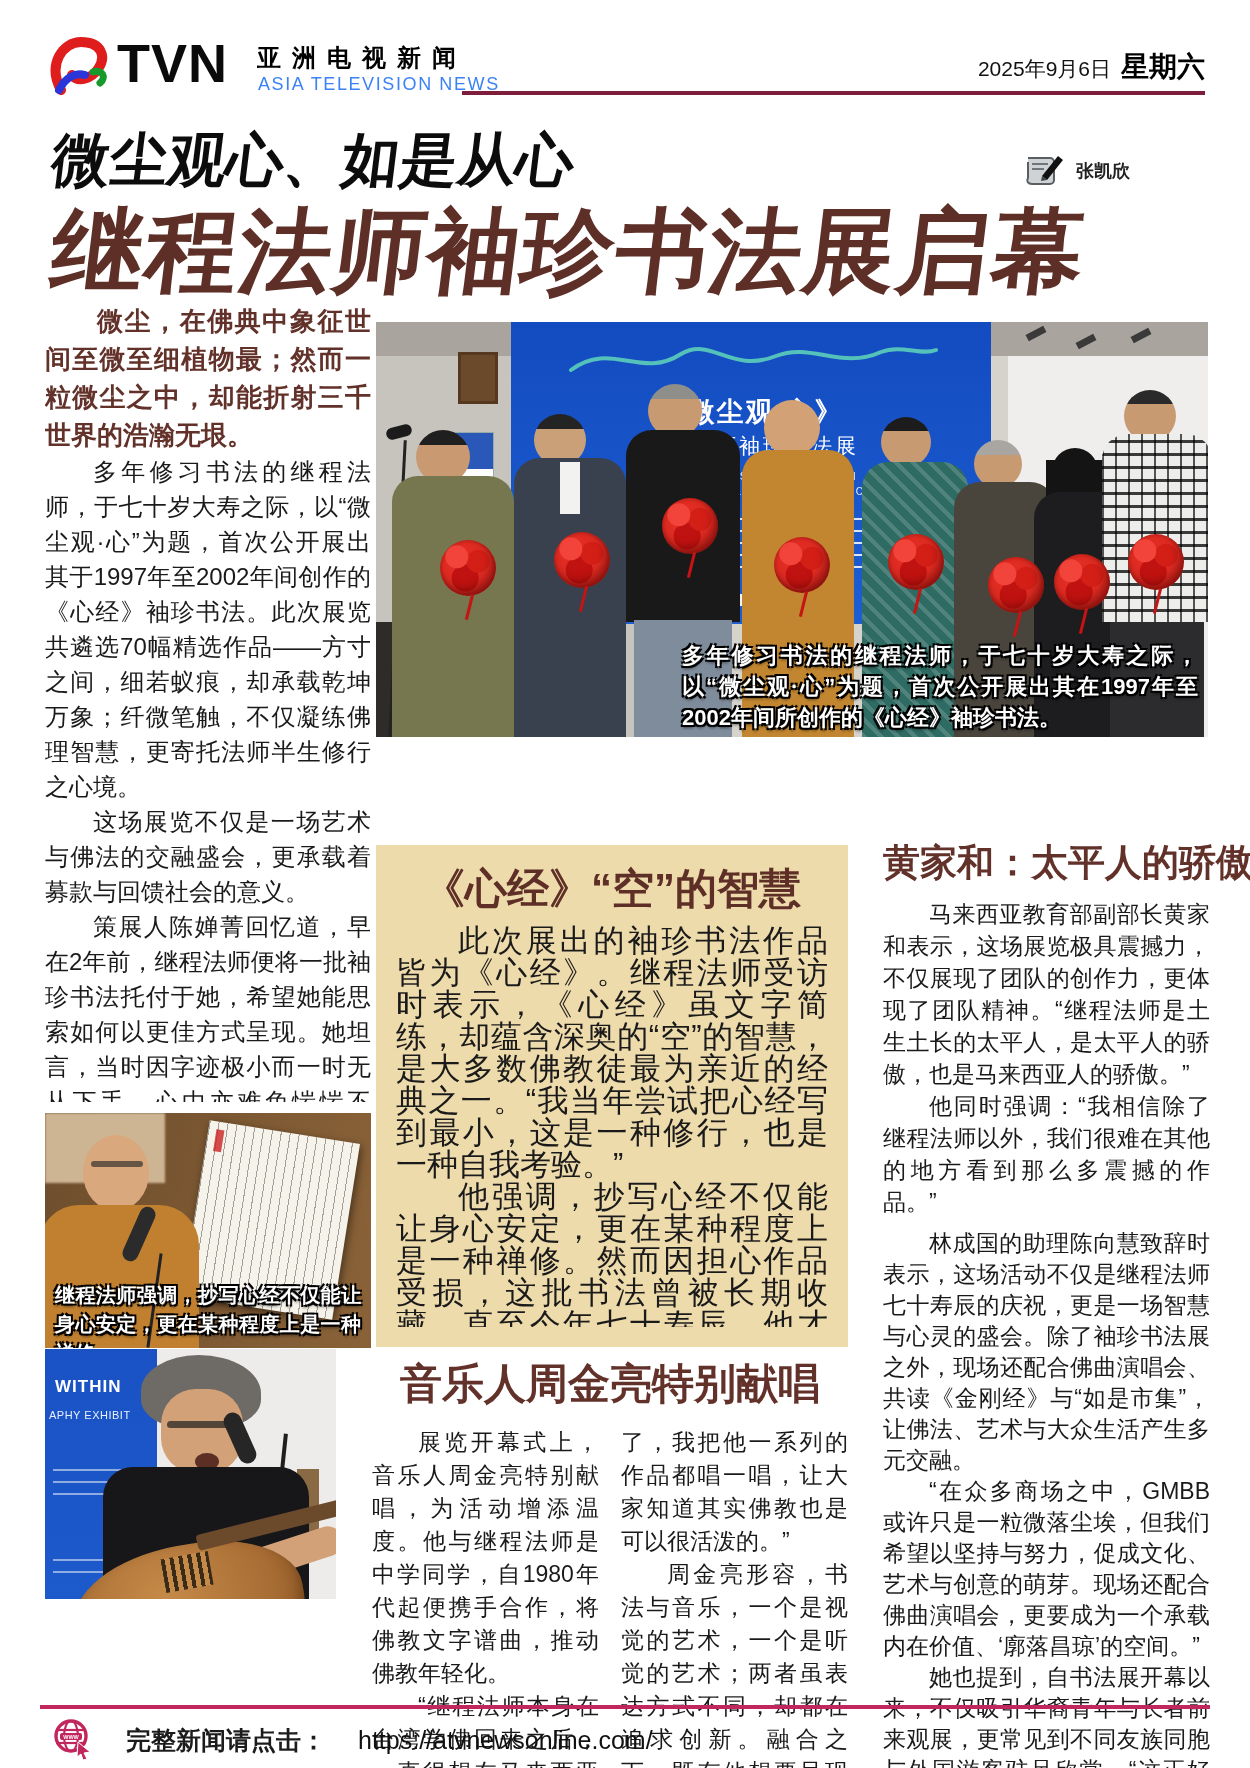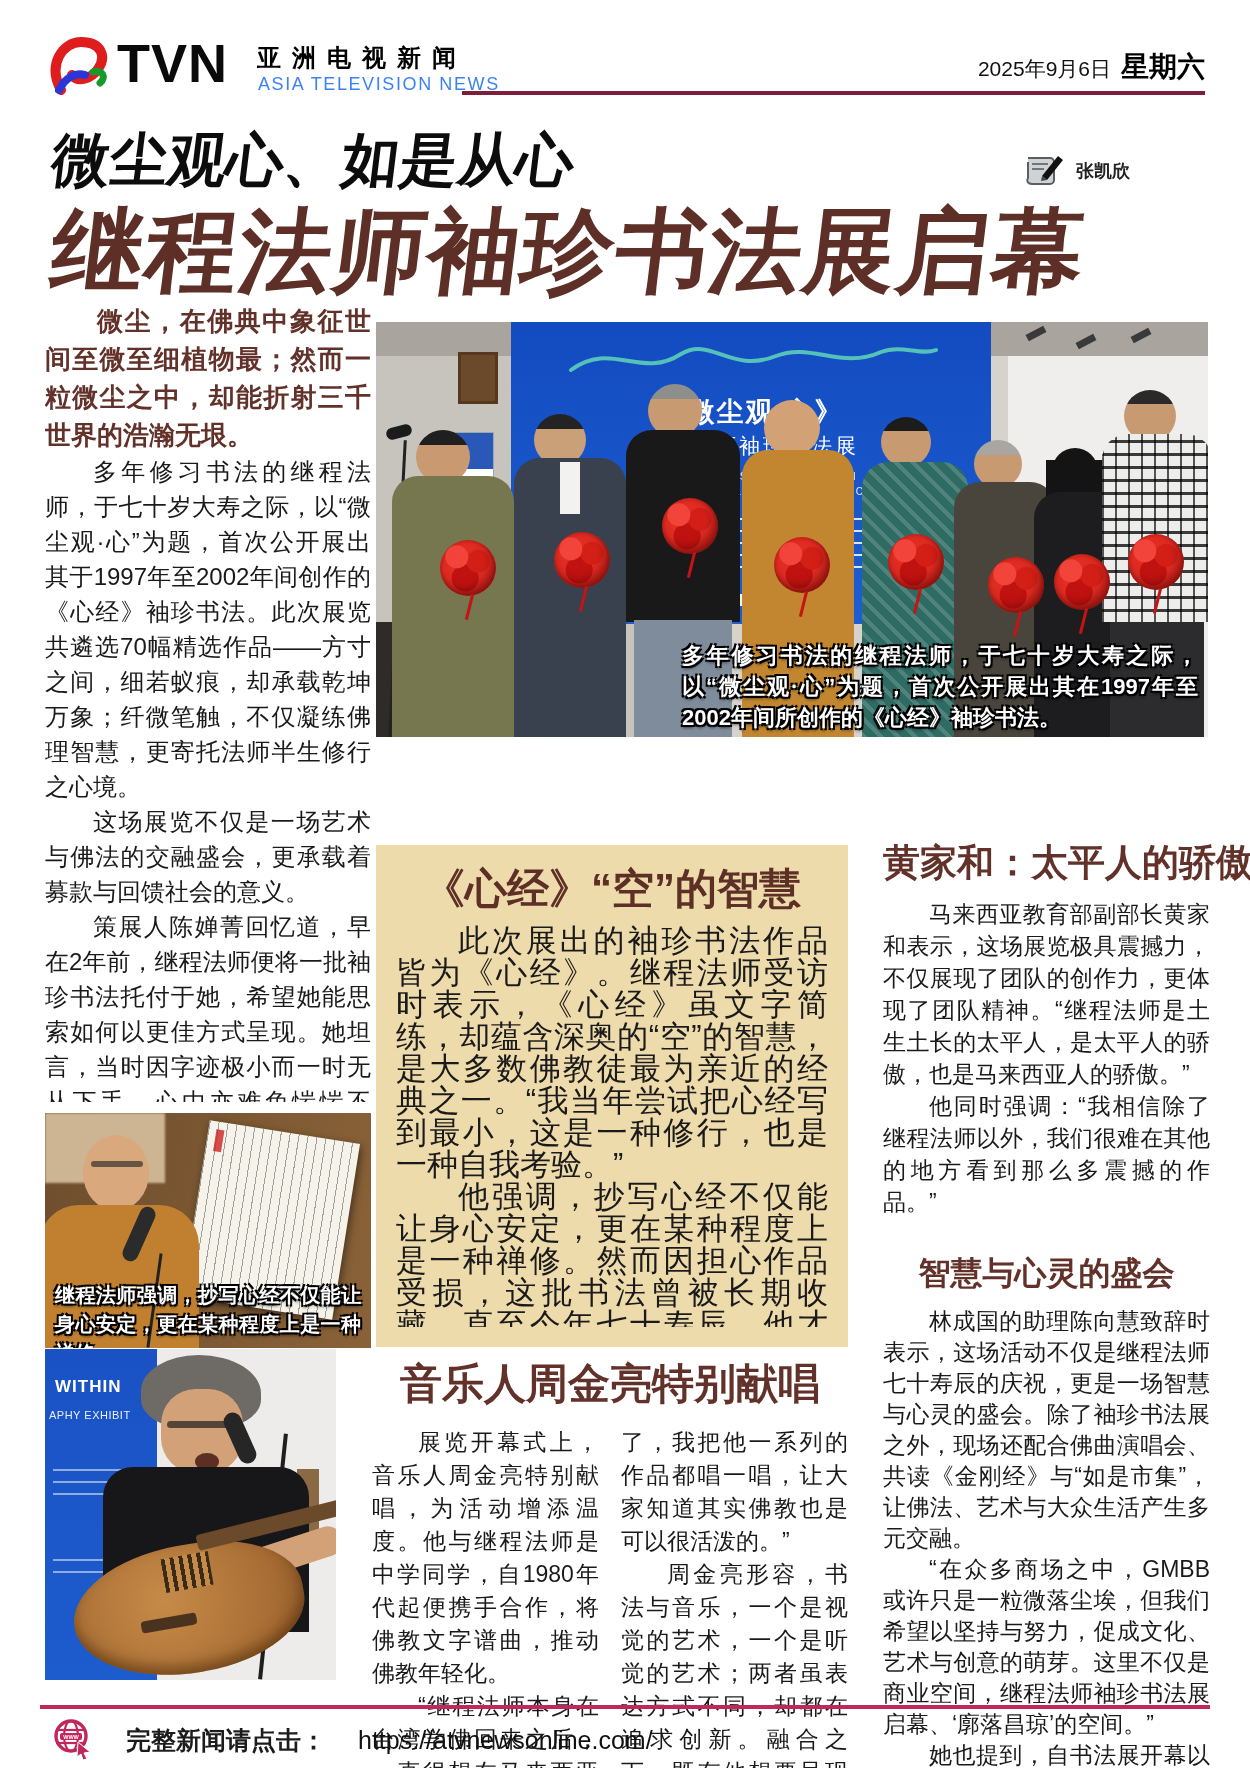--- a/index.html
+++ b/index.html
@@ -165,42 +165,41 @@
 
     </div>
   </div>
 
   <div class="abs" style="left:883px;top:838px;width:327px;">
     <div class="sec-title" style="font-size:37px;white-space:nowrap;">黄家和：太平人的骄傲</div>
     <div class="just" style="margin-top:10px;font-size:23px;line-height:32px;">
       <p>马来西亚教育部副部长黄家和表示，这场展览极具震撼力，不仅展现了团队的创作力，更体现了团队精神。“继程法师是土生土长的太平人，是太平人的骄傲，也是马来西亚人的骄傲。”</p>
       <p>他同时强调：“我相信除了继程法师以外，我们很难在其他的地方看到那么多震撼的作品。”</p>
     </div>
-    <div class="sec-title" style="margin-top:34px;font-size:32px;text-align:center;">智慧与心灵的盛会</div>
     <div class="just" style="margin-top:10px;font-size:23px;line-height:31px;">
       <p>林成国的助理陈向慧致辞时表示，这场活动不仅是继程法师七十寿辰的庆祝，更是一场智慧与心灵的盛会。除了袖珍书法展之外，现场还配合佛曲演唱会、共读《金刚经》与“如是市集”，让佛法、艺术与大众生活产生多元交融。</p>
-      <p>“在众多商场之中，GMBB或许只是一粒微落尘埃，但我们希望以坚持与努力，促成文化、艺术与创意的萌芽。这里不仅是商业空间，继程法师袖珍书法展启幕、‘廓落昌琼’的空间。”</p>
+      <p>“在众多商场之中，GMBB或许只是一粒微落尘埃，但我们希望以坚持与努力，促成文化、艺术与创意的萌芽。现场还配合佛曲演唱会，更要成为一个承载内在价值、‘廓落昌琼’的空间。”</p>
       <p>她也提到，自书法展开幕以来，不仅吸引华裔青年与长者前来观展，更常见到不同友族同胞与外国游客驻足欣赏，“这正好呼应了老板的理念——海纳百川。”</p>
     </div>
   </div>
 
   <div class="abs photo" style="left:45px;top:1113px;width:326px;height:235px;background:linear-gradient(100deg,#6e4e2d,#8a6238);">
     <div class="abs" style="left:0;top:0;width:120px;height:70px;background:#cdb492;filter:blur(1px);"></div>
     <div class="abs" style="left:150px;top:18px;width:152px;height:178px;background:#f6f3ea;transform:rotate(9deg);box-shadow:2px 3px 8px rgba(0,0,0,.5);background-image:repeating-linear-gradient(90deg,rgba(90,90,90,.55) 0 1px,rgba(0,0,0,0) 1px 9px);">
       <div class="abs" style="left:8px;top:8px;width:8px;height:22px;background:#c22;opacity:.8;"></div>
     </div>
     <div class="abs" style="left:38px;top:22px;width:66px;height:76px;border-radius:50%;background:#d9a87c;"></div>
     <div class="abs" style="left:46px;top:48px;width:52px;height:6px;border-radius:3px;background:rgba(40,40,40,.65);"></div>
     <div class="abs" style="left:-6px;top:92px;width:160px;height:143px;border-radius:40px 40px 0 0;background:#c08030;"></div>
     <div class="abs" style="left:86px;top:92px;width:16px;height:58px;border-radius:8px;background:#2b2b2b;transform:rotate(24deg);"></div>
     <div class="abs" style="left:108px;top:140px;width:3px;height:95px;background:#222;transform:rotate(8deg);"></div>
     <div class="abs cap just" style="left:10px;top:168px;width:306px;font-size:20px;line-height:29px;text-indent:0;">继程法师强调，抄写心经不仅能让身心安定，更在某种程度上是一种禅修。</div>
   </div>
 
-  <div class="abs photo" style="left:45px;top:1349px;width:291px;height:331px;background:#eeeceb;">
+  <div class="abs photo" style="left:45px;top:1349px;width:291px;height:250px;background:#eeeceb;">
     <div class="abs" style="left:0;top:0;width:112px;height:331px;background:linear-gradient(#1a52c4,#1d5ccd);">
       <div style="margin:28px 0 0 10px;color:#fff;font-size:17px;font-weight:bold;letter-spacing:1px;">WITHIN</div>
       <div style="margin:12px 0 0 4px;color:#e9f0ff;font-size:11px;letter-spacing:.5px;">APHY EXHIBIT</div>
       <div class="banner-line" style="left:8px;top:120px;width:70px;opacity:.6;"></div>
       <div class="banner-line" style="left:8px;top:132px;width:60px;opacity:.6;"></div>
       <div class="banner-line" style="left:8px;top:144px;width:66px;opacity:.6;"></div>
       <div class="banner-line" style="left:8px;top:210px;width:58px;opacity:.6;"></div>
       <div class="banner-line" style="left:8px;top:222px;width:64px;opacity:.6;"></div>
     </div>
     <div class="abs" style="left:252px;top:120px;width:22px;height:80px;background:#8a6a45;"></div>

